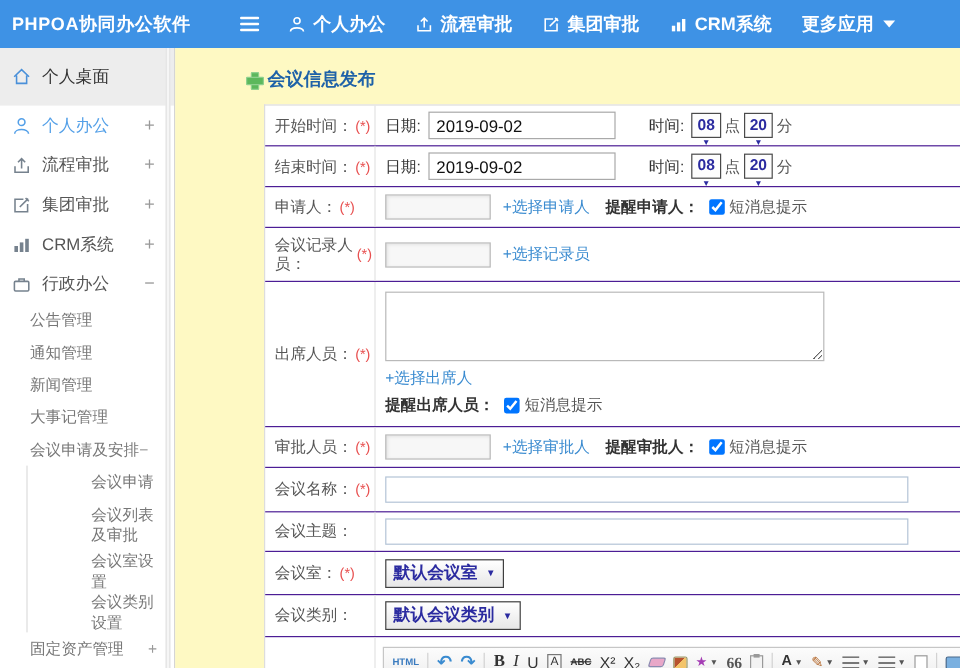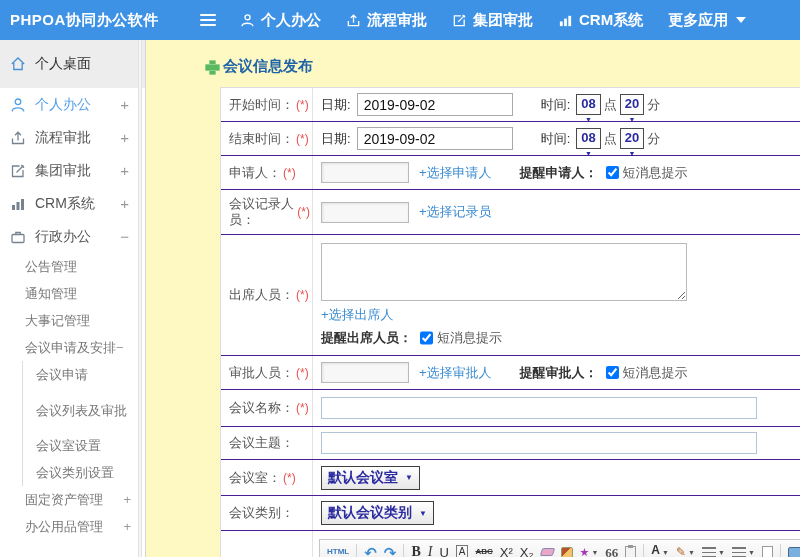--- a/index.html
+++ b/index.html
@@ -24,21 +24,21 @@
   .sidebar { position:relative; width:146px; background:#fff; border-right:1px solid #d5d5d5; overflow:hidden; flex:none; }
   .scroll-track { position:absolute; top:0; right:3px; width:4px; height:100%; background:#f6f6f6; border-left:1px solid #e2e2e2; border-right:1px solid #e2e2e2; }
   .side-desktop { height:48px; display:flex; align-items:center; gap:9px; padding-left:10px; background:#ededed; color:#333; font-size:14px; cursor:pointer; }
   .side-group { height:33px; display:flex; align-items:center; gap:9px; padding:0 16px 0 10px; color:#555; font-size:14px; cursor:pointer; }
   .side-group .toggle { margin-left:auto; color:#999; font-size:15px; }
   .side-group.active { color:#54a0e8; }
   .side-group .gicon { color:#76828e; display:flex; }
   .side-group.active .gicon { color:#54a0e8; }
   .side-sub { height:27px; display:flex; align-items:center; padding-left:25px; padding-right:14px; color:#777; font-size:13px; cursor:pointer; }
   .side-sub .toggle2 { color:#999; font-size:13px; }
-  .sub2-wrap { margin-left:22px; border-left:1px solid #ddd; }
+  .sub2-wrap { margin-left:22px; border-left:1px solid #ddd;padding-left:40px; }
   .sub2-item { display:flex; align-items:center; min-height:27px; padding:0 10px 0 13px; color:#777; font-size:13px; cursor:pointer; line-height:17px; }
   .sub2-item.wrap { min-height:44px; align-items:center; }
 
   
   .content { flex:1; position:relative; background:#fef9c3; overflow:hidden; }
   .page-title { display:flex; align-items:center; gap:5px; padding:17px 0 11px 59px; font-size:15px; font-weight:bold; color:#1e62a8; }
   .plus-icon { position:relative; width:13px; height:13px; display:inline-block; }
   .plus-icon::before, .plus-icon::after { content:""; position:absolute; background:#5cb85c; border:1px solid #8ed08e; border-radius:1px; }
   .plus-icon::before { left:4px; top:0; width:5px; height:13px; }
   .plus-icon::after { left:0; top:4px; width:13px; height:5px; }
@@ -53,21 +53,21 @@
 
   .inline-label { color:#333; }
   .date-input { width:156px; height:23px; border:1px solid #a9a9a9; font-size:14px; padding:1px 6px; margin-left:6px; color:#111; font-family:"Liberation Sans","DejaVu Sans",sans-serif; }
   .time-label { margin-left:28px; }
   .sel { display:inline-flex; align-items:center; gap:5px; border:1px solid #4a4a4a; background:#fdfdfd; padding:1px 4px; height:21px; color:#2b2ba0; font-size:13px; font-weight:bold; margin-left:6px; cursor:pointer;flex-direction:column; }
   .sel .dn { font-size:7px; color:#2b2ba0; }
   .unit { margin-left:3px; margin-right:3px; color:#555; }
 
   .small-input { width:88px; height:21px; border:1px solid #b9b9b9; background:#f7f7f7; box-shadow:inset 1px 1px 3px rgba(0,0,0,.09); }
   .sel-link { color:#3a8bd0; text-decoration:none; margin-left:10px; font-size:13px; }
-  .remind { font-weight:bold; color:#333; margin-left:28px; }
+  .remind { font-weight:bold; color:#333; margin-left:13px; }
   .remind2 { font-weight:bold; color:#333; }
   .sms-check { margin:0 4px 0 8px; }
   .sms-label { color:#555; }
 
   .attend-area { width:366px; height:58px; border:1px solid #b9b9b9; resize:both; font-family:"Liberation Sans","DejaVu Sans",sans-serif; }
   .remind-line { display:flex; }
 
   .long-input { width:436px; height:22px; border:1px solid #b3c4d6; padding:1px 6px; font-size:13px; font-family:"Liberation Sans","DejaVu Sans",sans-serif; }
 
   .big-sel { display:inline-flex; align-items:center; gap:7px; border:1px solid #3f3f3f; background:linear-gradient(#fff,#e7e7e7); padding:2px 6px; height:24px; color:#2b2ba0; font-size:14px; font-weight:bold; cursor:pointer; }
@@ -217,20 +217,23 @@
           </span>
         <span>行政办公</span>
         <span class="toggle">−</span>
       </div>
 
       <div class="side-sub">
           <span>公告管理</span>
         </div>
       <div class="side-sub">
           <span>通知管理</span>
+        </div>
+      <div class="side-sub">
+          <span>新闻管理</span>
         </div>
       <div class="side-sub">
           <span>大事记管理</span>
         </div>
 
       <div class="side-sub">
         <span>会议申请及安排</span>
           <span class="toggle2">−</span>
       </div>
       <div class="sub2-wrap">

